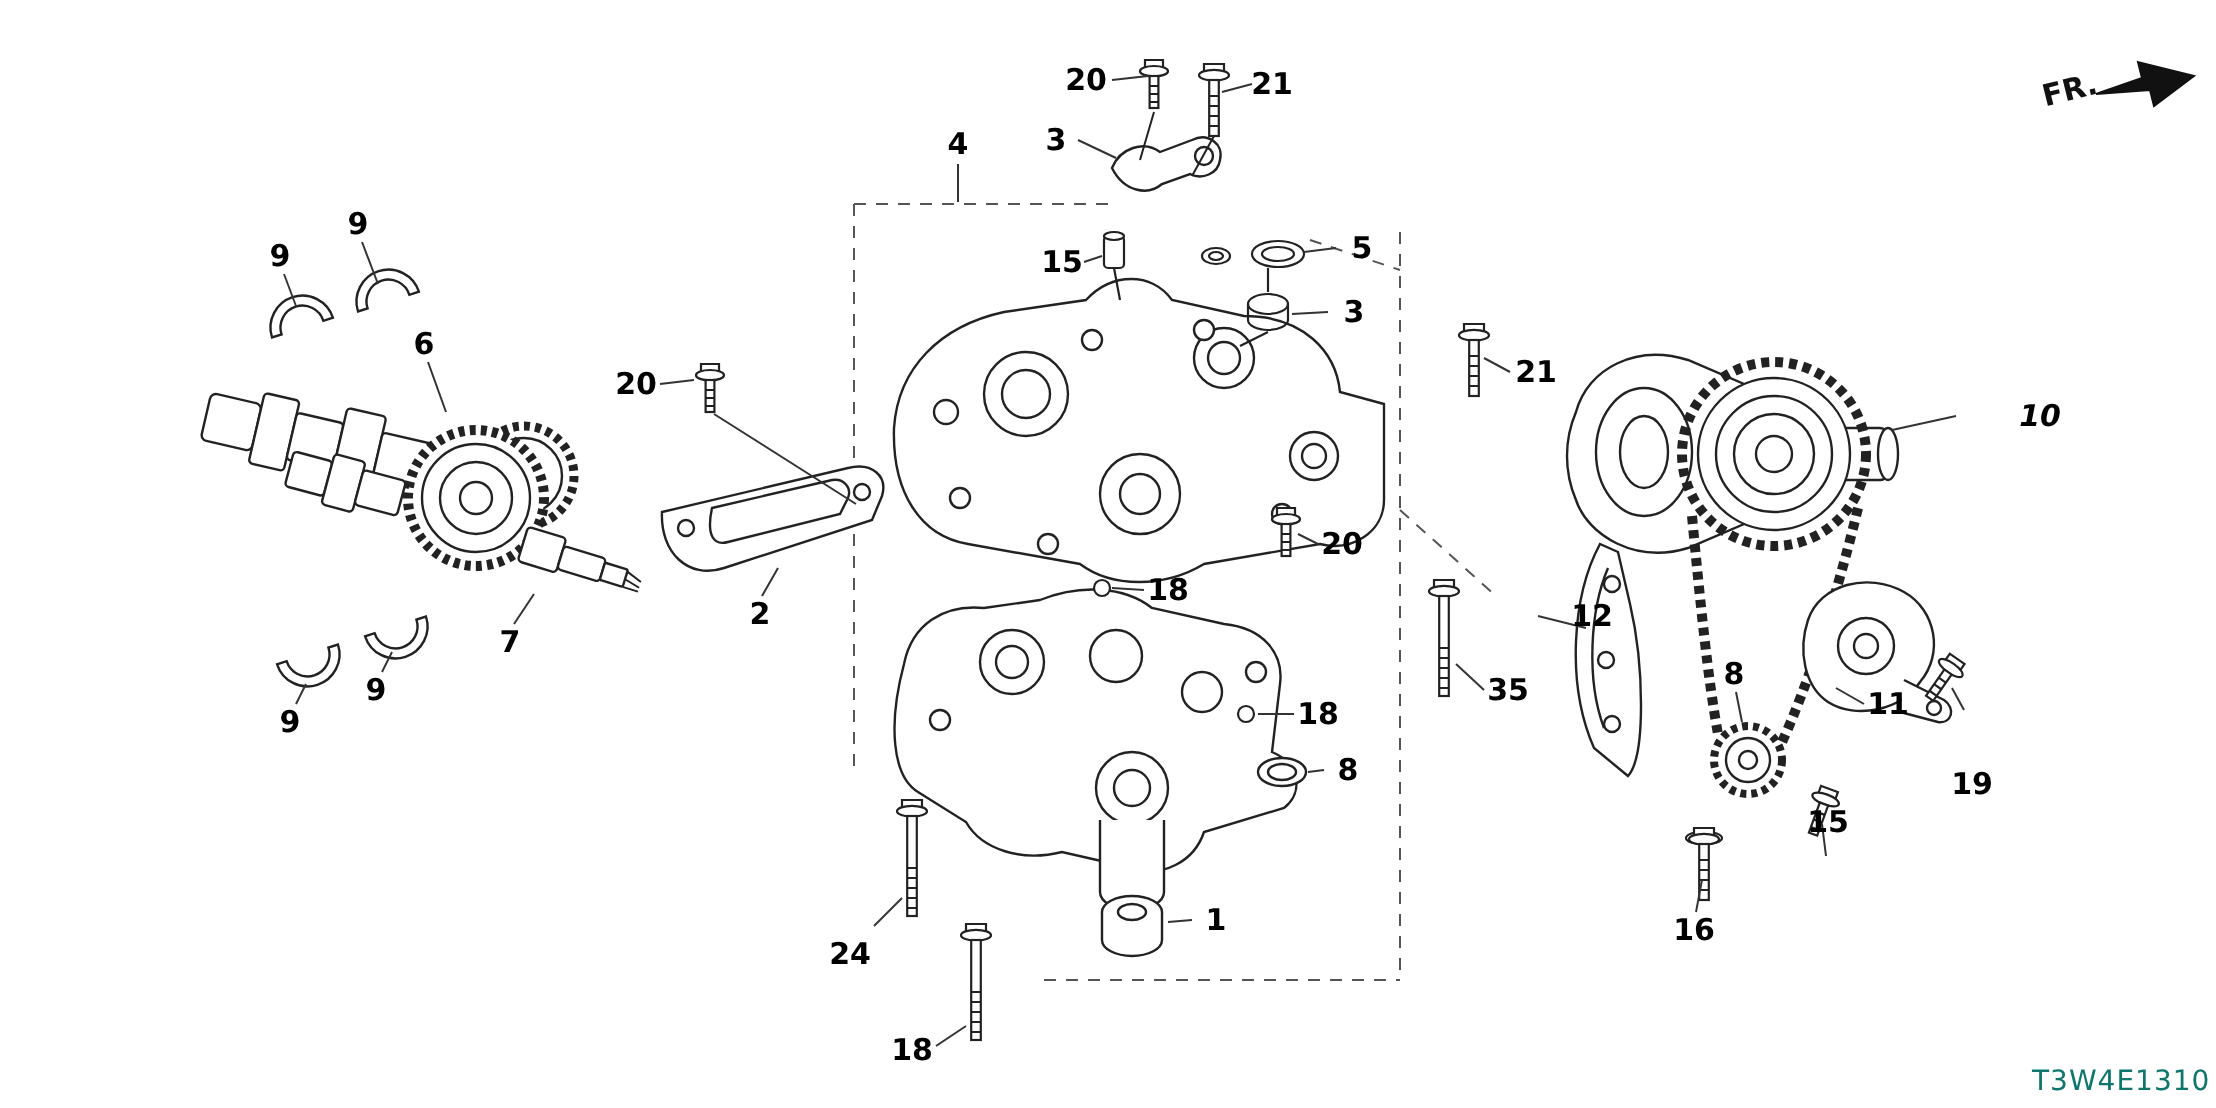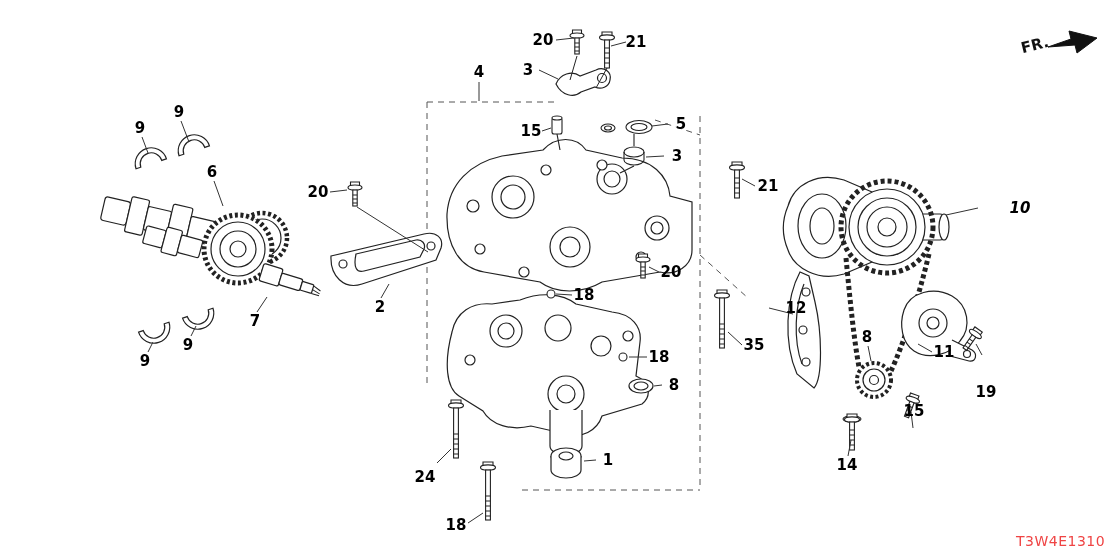--- a/index.html
+++ b/index.html
@@ -17,21 +17,21 @@
   }
   .fr-label{
     position:absolute;left:1021px;top:36px;
     transform:rotate(-14deg);
     font-family:"DejaVu Sans","Liberation Sans",sans-serif;
     font-size:15px;font-weight:700;color:#111;
   }
   .diagram-code{
     position:absolute;left:1016px;top:533px;
     font-family:"DejaVu Sans","Liberation Sans",sans-serif;
-    font-size:14px;color:#ef4444;letter-spacing:.5px;
+    font-size:14px;color:#0f766e;letter-spacing:.5px;
   }
 </style>
 </head>
 <body>
 
 <div class="stage">
 
 <svg width="1108" height="554" viewBox="0 0 1108 554">
   <defs>
     <g id="boltS" fill="#fff" stroke="#222" stroke-width="1.1">
@@ -289,21 +289,21 @@
       <div class="callout" style="left: 867px; top: 337px;">8</div>
       <div class="callout" style="left: 188px; top: 345px;">9</div>
       <div class="callout" style="left: 754px; top: 345px;">35</div>
       <div class="callout" style="left: 944px; top: 352px;">11</div>
       <div class="callout" style="left: 659px; top: 357px;">18</div>
       <div class="callout" style="left: 145px; top: 361px;">9</div>
       <div class="callout" style="left: 986px; top: 364px; margin-top: 28px;">19</div>
       <div class="callout" style="left: 674px; top: 385px;">8</div>
       <div class="callout" style="left: 914px; top: 411px;">15</div>
       <div class="callout" style="left: 608px; top: 460px;">1</div>
-      <div class="callout" style="left: 847px; top: 465px;">14</div>
+      <div class="callout" style="left: 847px; top: 465px;">16</div>
       <div class="callout" style="left: 425px; top: 465px; margin-top: 12px;">24</div>
       <div class="callout" style="left: 456px; top: 525px;">18</div>
     </div>
 
 <span class="fr-label">FR.</span>
 <span class="diagram-code">T3W4E1310</span>
 
 </div>
 
 </body></html>

